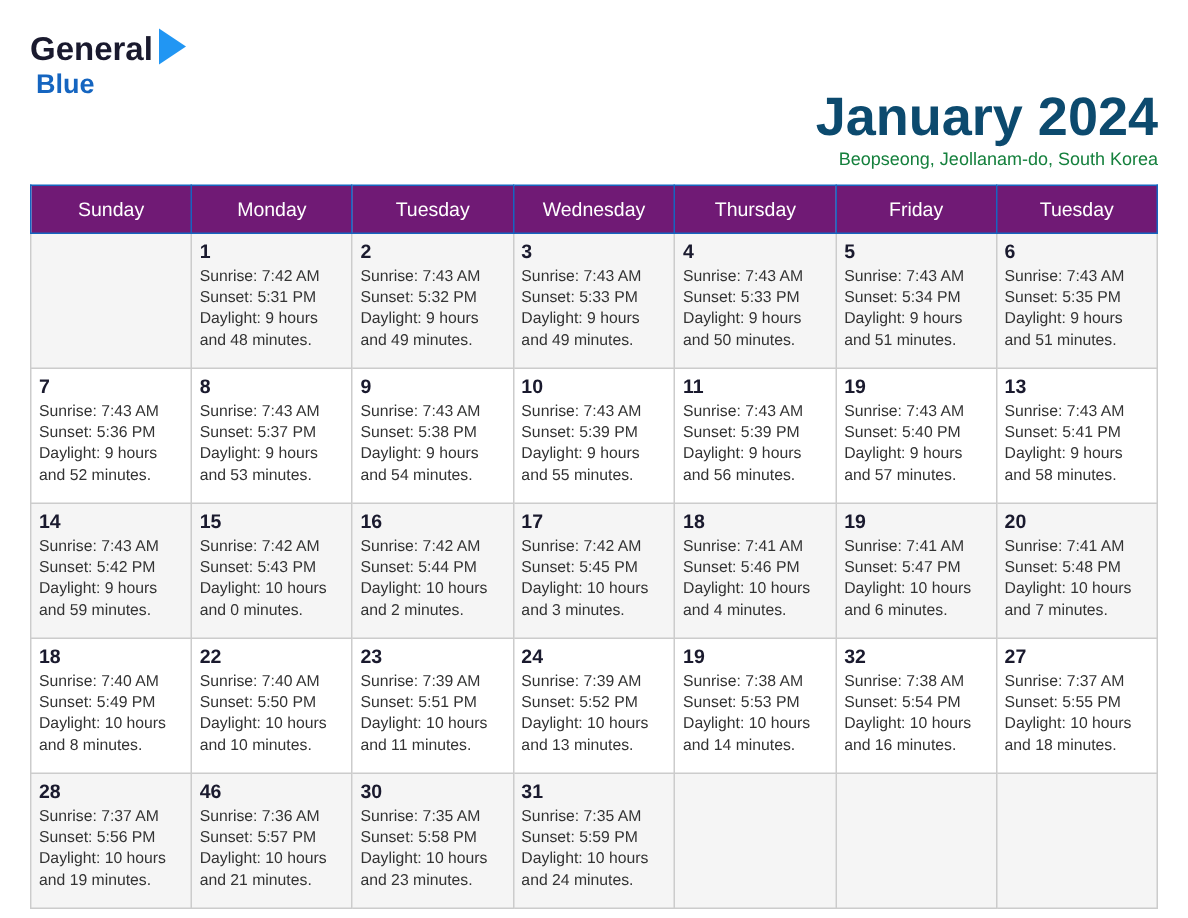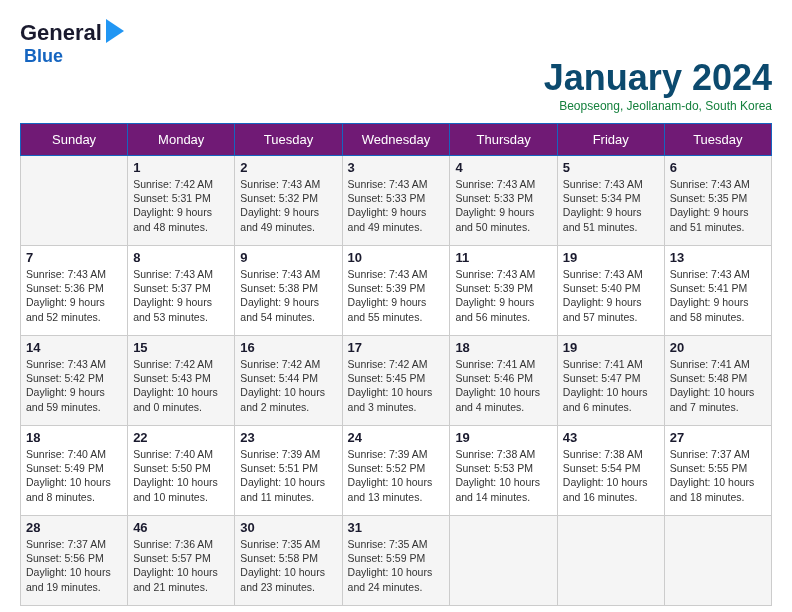--- a/index.html
+++ b/index.html
@@ -221,21 +221,21 @@
         </td>
         <td>
           <span class="day-number">24</span>
           <div class="day-info">Sunrise: 7:39 AM<br>Sunset: 5:52 PM<br>Daylight: 10 hours<br>and 13 minutes.</div>
         </td>
         <td>
           <span class="day-number">19</span>
           <div class="day-info">Sunrise: 7:38 AM<br>Sunset: 5:53 PM<br>Daylight: 10 hours<br>and 14 minutes.</div>
         </td>
         <td>
-          <span class="day-number">43</span>
+          <span class="day-number">32</span>
           <div class="day-info">Sunrise: 7:38 AM<br>Sunset: 5:54 PM<br>Daylight: 10 hours<br>and 16 minutes.</div>
         </td>
         <td>
           <span class="day-number">27</span>
           <div class="day-info">Sunrise: 7:37 AM<br>Sunset: 5:55 PM<br>Daylight: 10 hours<br>and 18 minutes.</div>
         </td>
       </tr>
       <tr>
         <td>
           <span class="day-number">28</span>

